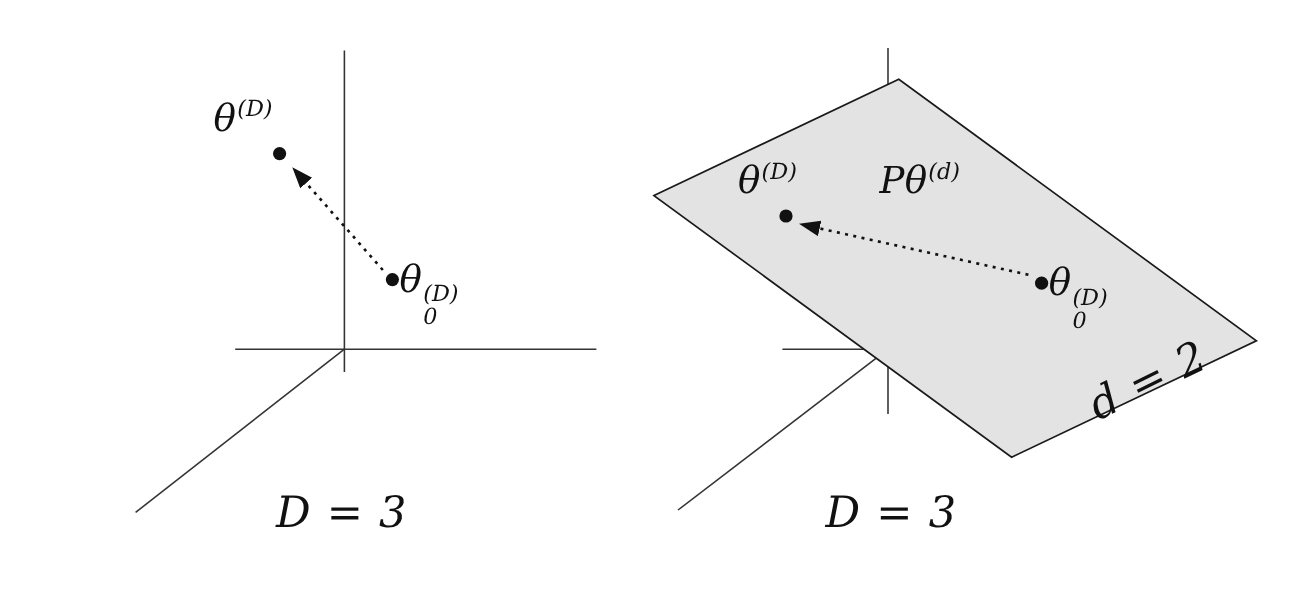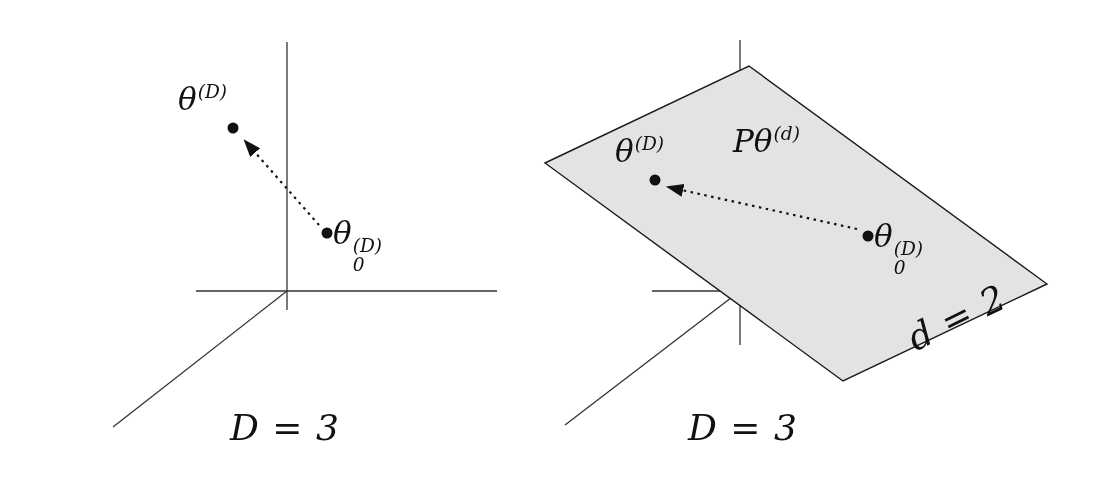--- a/index.html
+++ b/index.html
@@ -87,21 +87,21 @@
         <span class="s-sub">0</span>
       </span>
   </div>
 
   <div class="math dim" style="left:230px;top:410px;">D = 3</div>
 
   <div class="math fs-label" style="left:615px;top:136px;">
     <span>θ</span><sup>(D)</sup>
   </div>
 
-  <div class="math fs-label" style="left:733px;top:126px;">
+  <div class="math fs-label" style="left:733px;top:136px;">
     <span>Pθ</span><sup>(d)</sup>
   </div>
 
   <div class="math fs-label" style="left:874px;top:221px;">
     <span>θ</span><span class="supsub">
         <span class="s-sup">(D)</span>
         <span class="s-sub">0</span>
       </span>
   </div>
 

